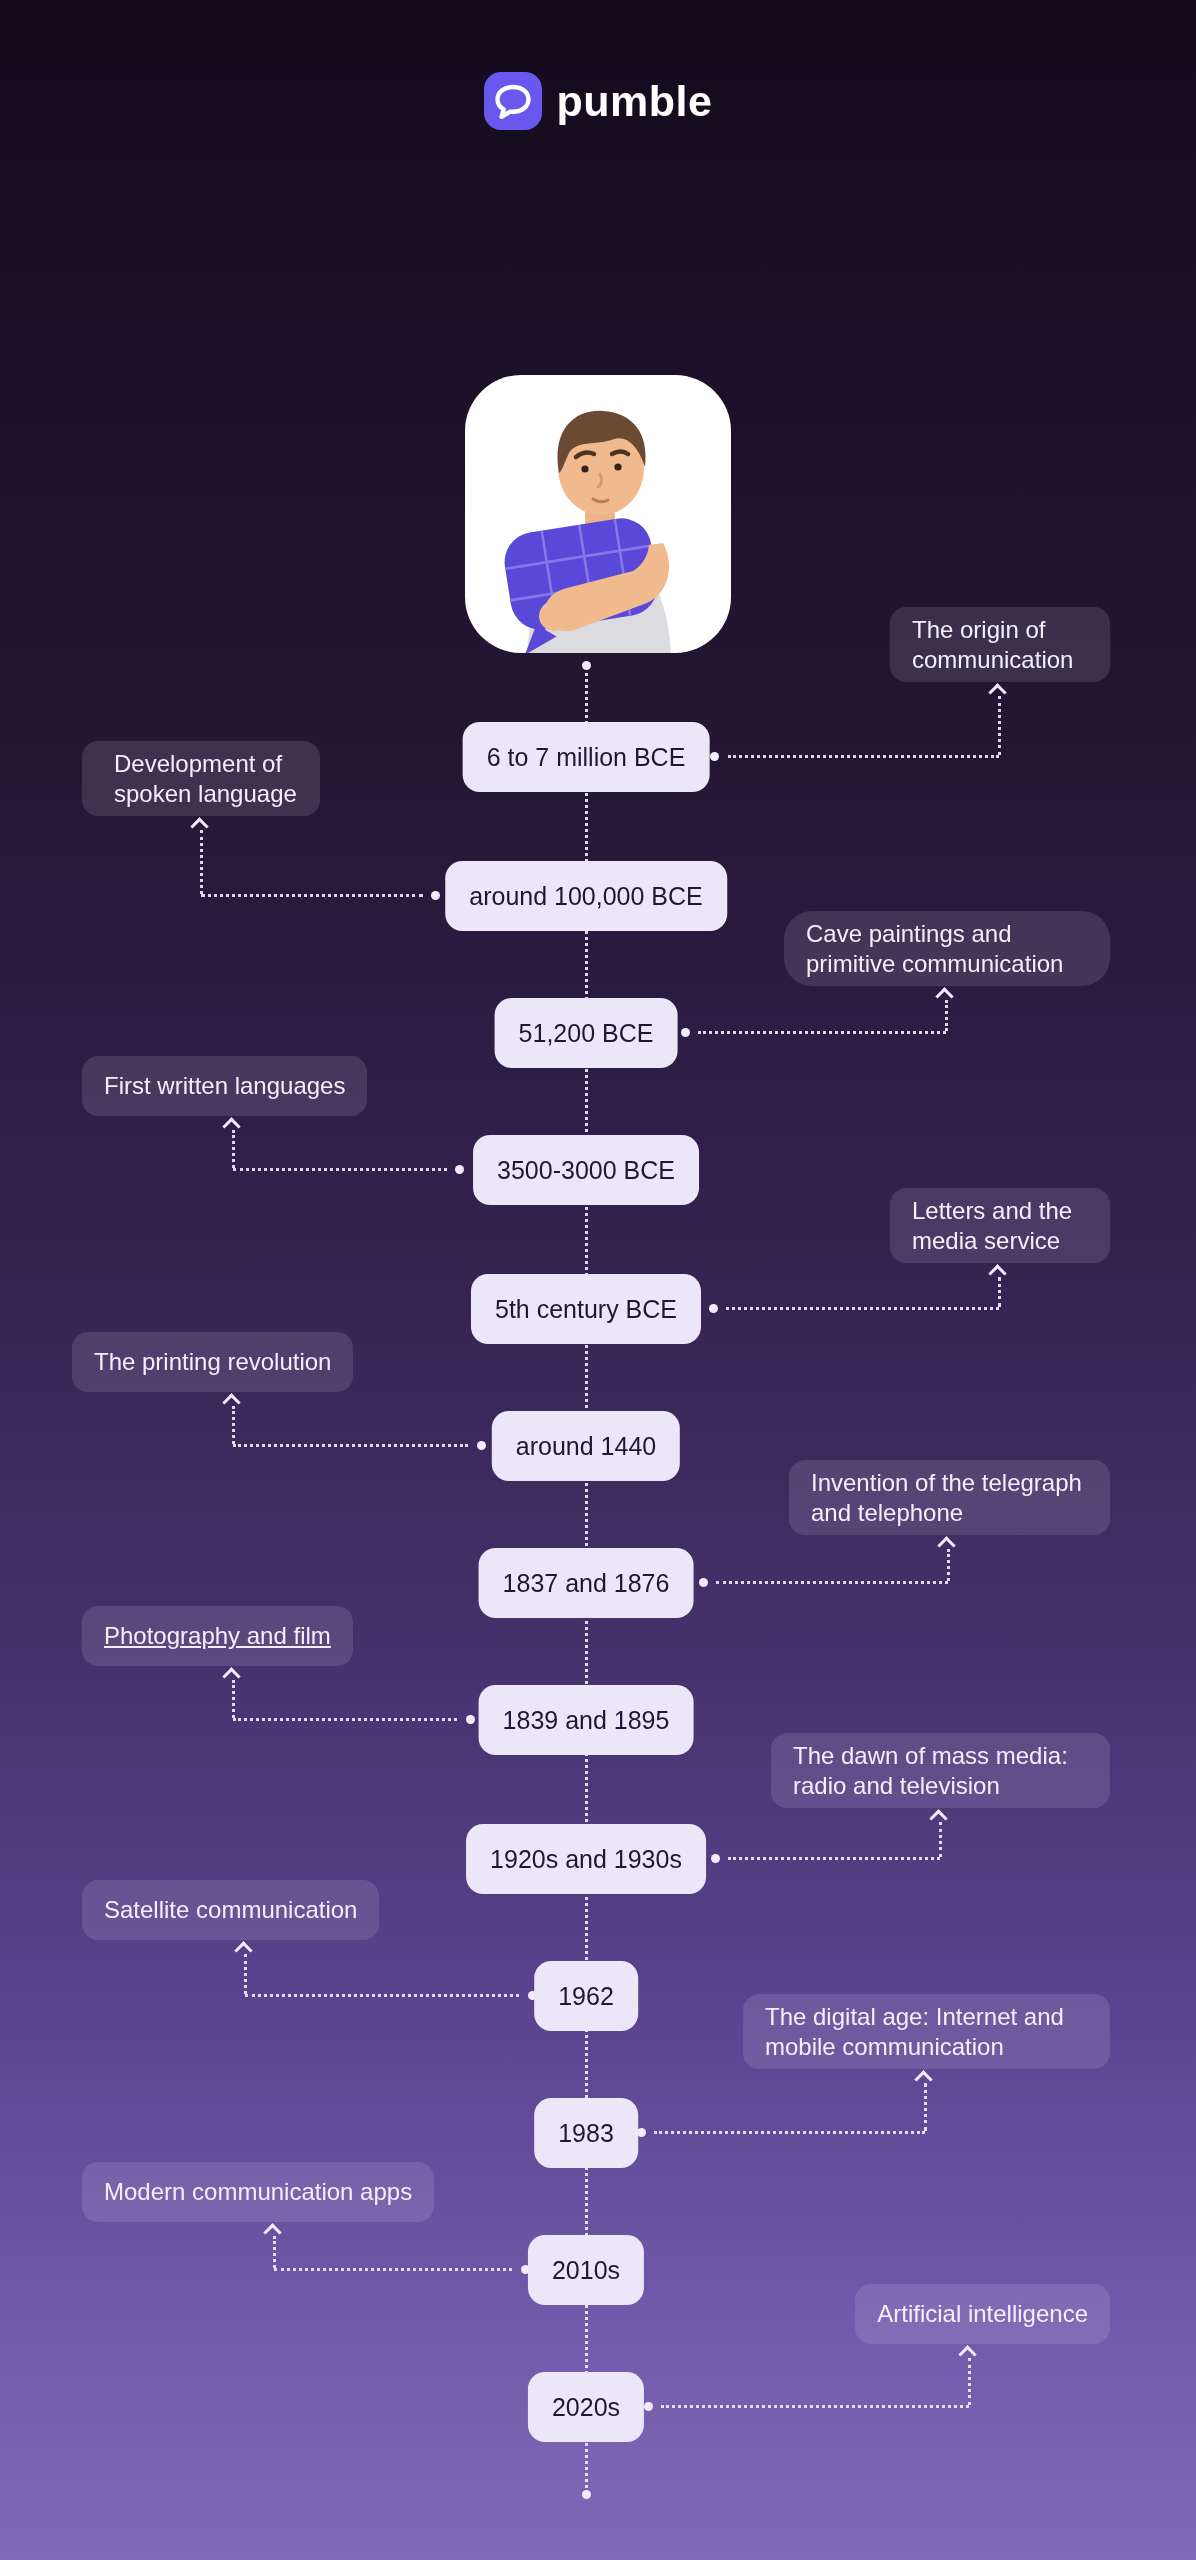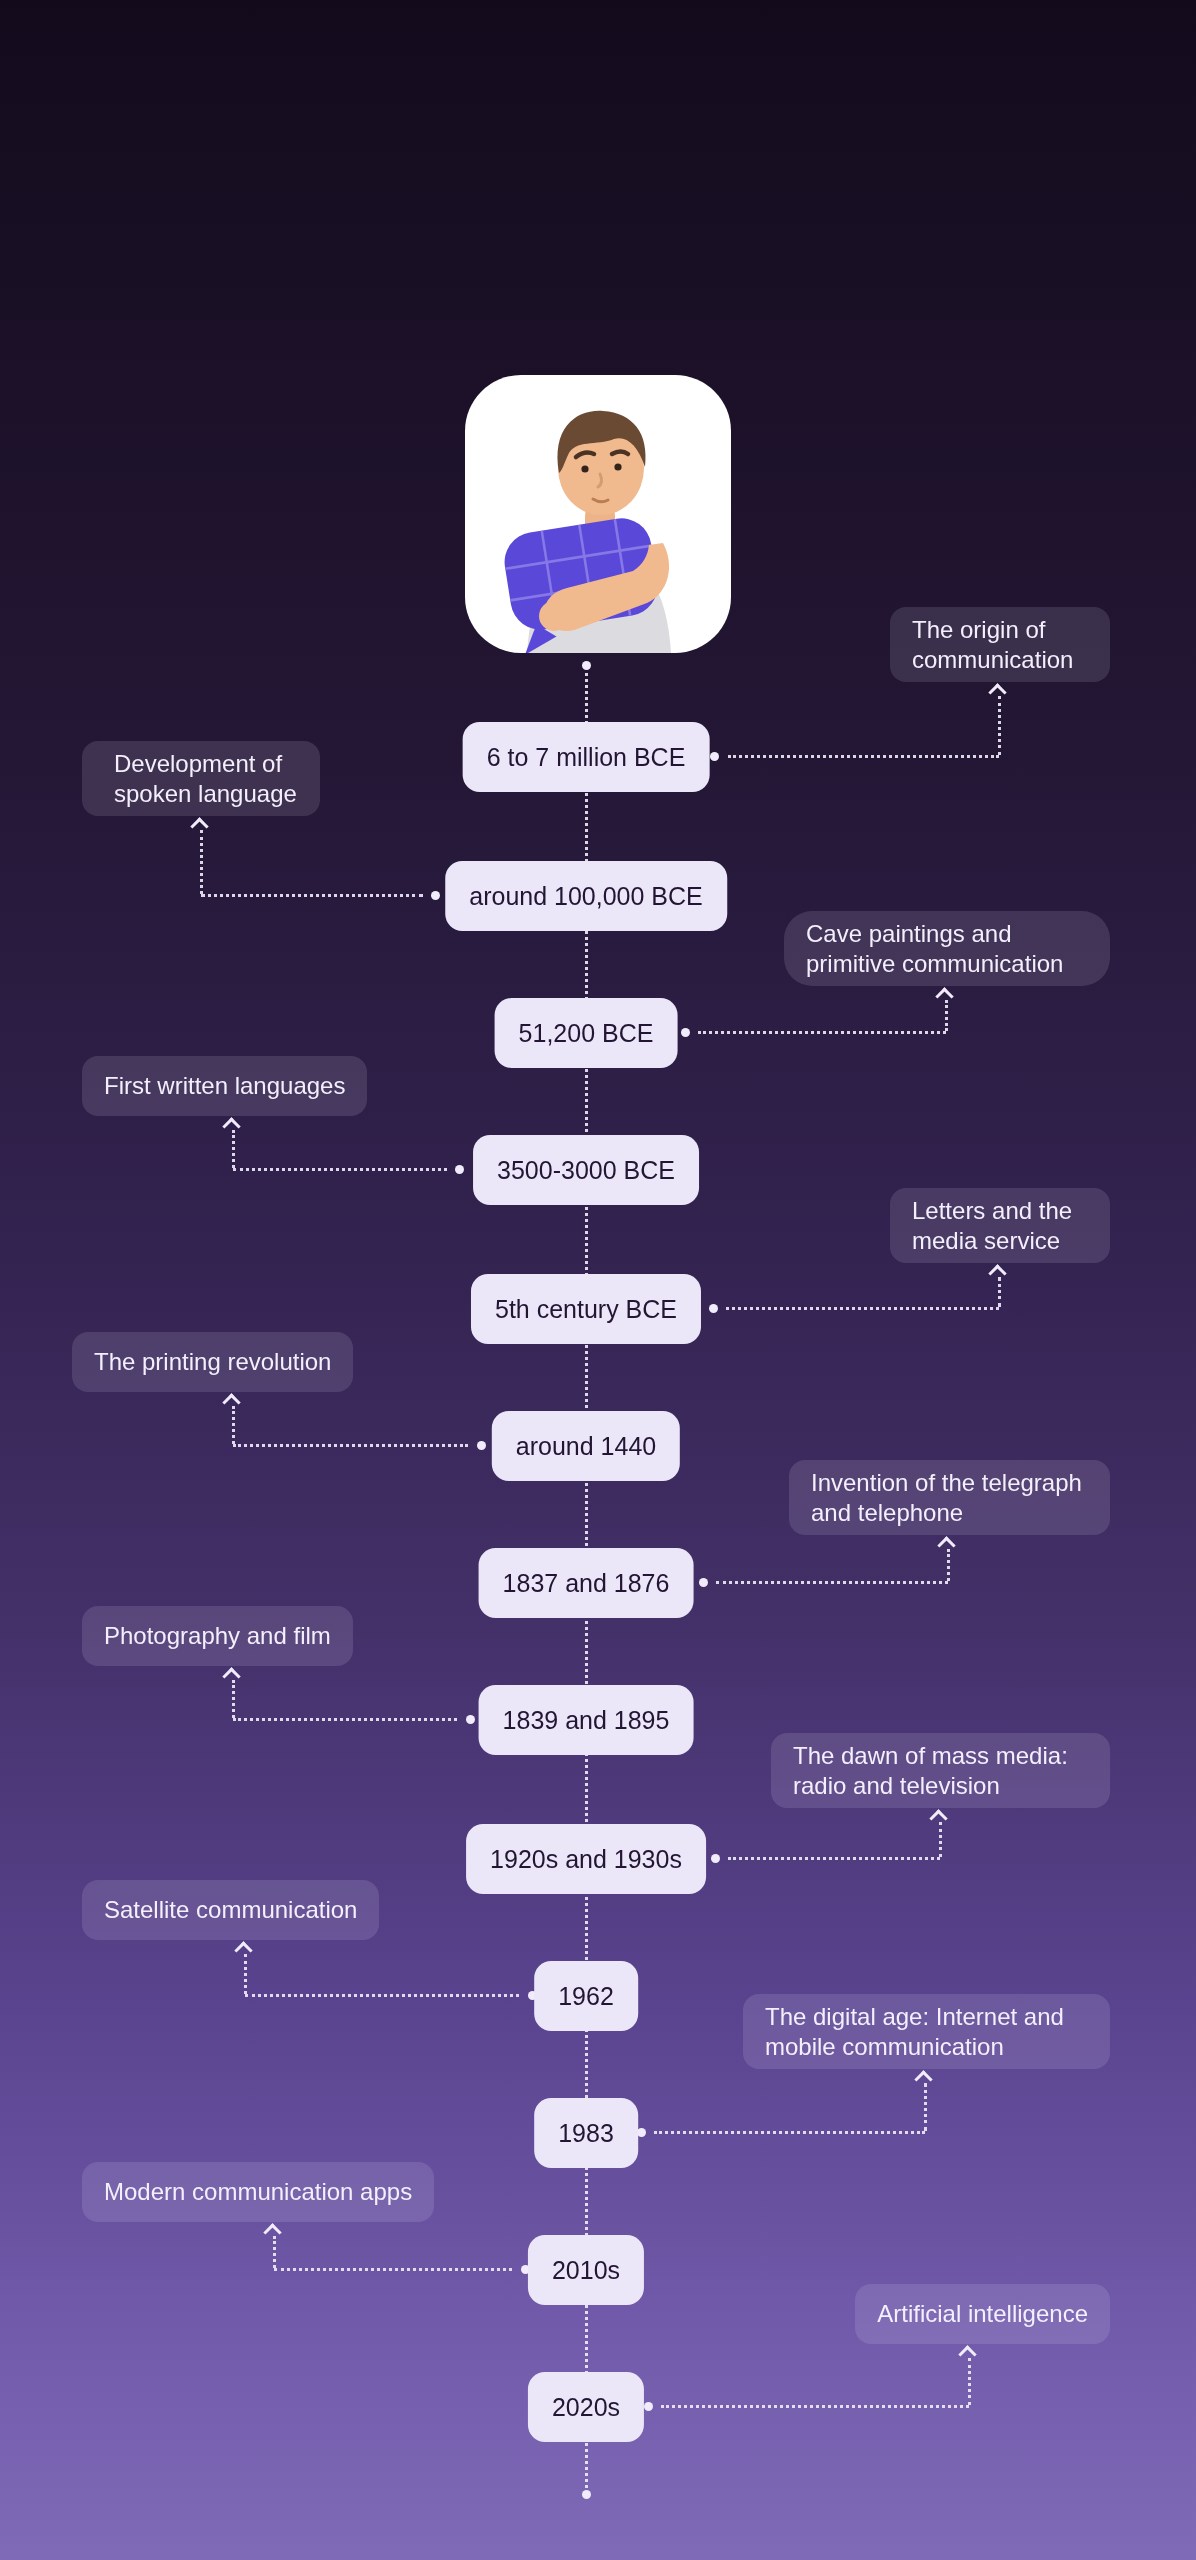--- a/index.html
+++ b/index.html
@@ -34,20 +34,27 @@
   .vline{ position:absolute; border-left:3px dotted rgba(241,236,251,.9); z-index:1; }
   .cdot{ position:absolute; width:9px; height:9px; border-radius:50%; background:#f1ecfb; z-index:1; }
   .arrow{ position:absolute; width:13px; height:13px; border-left:3px solid #f1ecfb; border-top:3px solid #f1ecfb; transform:rotate(45deg); z-index:1; }
 </style>
 </head>
 <body>
 
 <div class="poster">
 
   
+  <div class="logo-row">
+    <svg class="logo-icon" viewBox="0 0 58 58">
+      <rect x="0" y="0" width="58" height="58" rx="17" fill="#6a58ee"></rect>
+      <path d="M29 15 c-9 0 -15.5 5.2 -15.5 12.3 c0 4.2 2.3 7.9 6.2 10.1 l-2.2 7.4 l8.6 -5.2 c1 0.1 2 0.2 2.9 0.2 c9 0 15.5 -5.3 15.5 -12.5 c0 -7.1 -6.5 -12.3 -15.5 -12.3 z" fill="none" stroke="#ffffff" stroke-width="4.4" stroke-linejoin="round"></path>
+    </svg>
+    <span class="logo-text">pumble</span>
+  </div>
 
 
   
   <div class="illustration">
     <svg viewBox="0 0 266 278" width="266" height="278">
       <defs>
         <clipPath id="bubbleClip">
             <rect x="42" y="150" width="148" height="98" rx="30"></rect>
           </clipPath>
       </defs>
@@ -157,21 +164,21 @@
     <div class="side-label two-line" style="top:1460px; right:86px; width:321px;">Invention of the telegraph and telephone</div>
     <div class="cdot" style="left:699px; top:1578px;"></div>
     <div class="hline" style="left:716px; top:1581px; width:232px;"></div>
     <div class="vline" style="left:947px; top:1549px; height:32px;"></div>
     <div class="arrow" style="left:940px; top:1539px;"></div>
   </div>
 
   
   <div style="display:contents">
     <div class="pill" style="top:1685px">1839 and 1895</div>
-    <div class="side-label one-line" style="top:1606px; left:82px;">Photography and film</div>
+    <div class="side-label one-line" style="top:1606px; left:82px;text-decoration:underline;">Photography and film</div>
     <div class="cdot" style="left:466px; top:1715px;"></div>
     <div class="hline" style="left:233px; top:1718px; width:224px;"></div>
     <div class="vline" style="left:232px; top:1680px; height:38px;"></div>
     <div class="arrow" style="left:225px; top:1670px;"></div>
   </div>
 
   
   <div style="display:contents">
     <div class="pill" style="top:1824px">1920s and 1930s</div>
     <div class="side-label two-line" style="top:1733px; right:86px; width:339px;">The dawn of mass media: radio and television</div>

